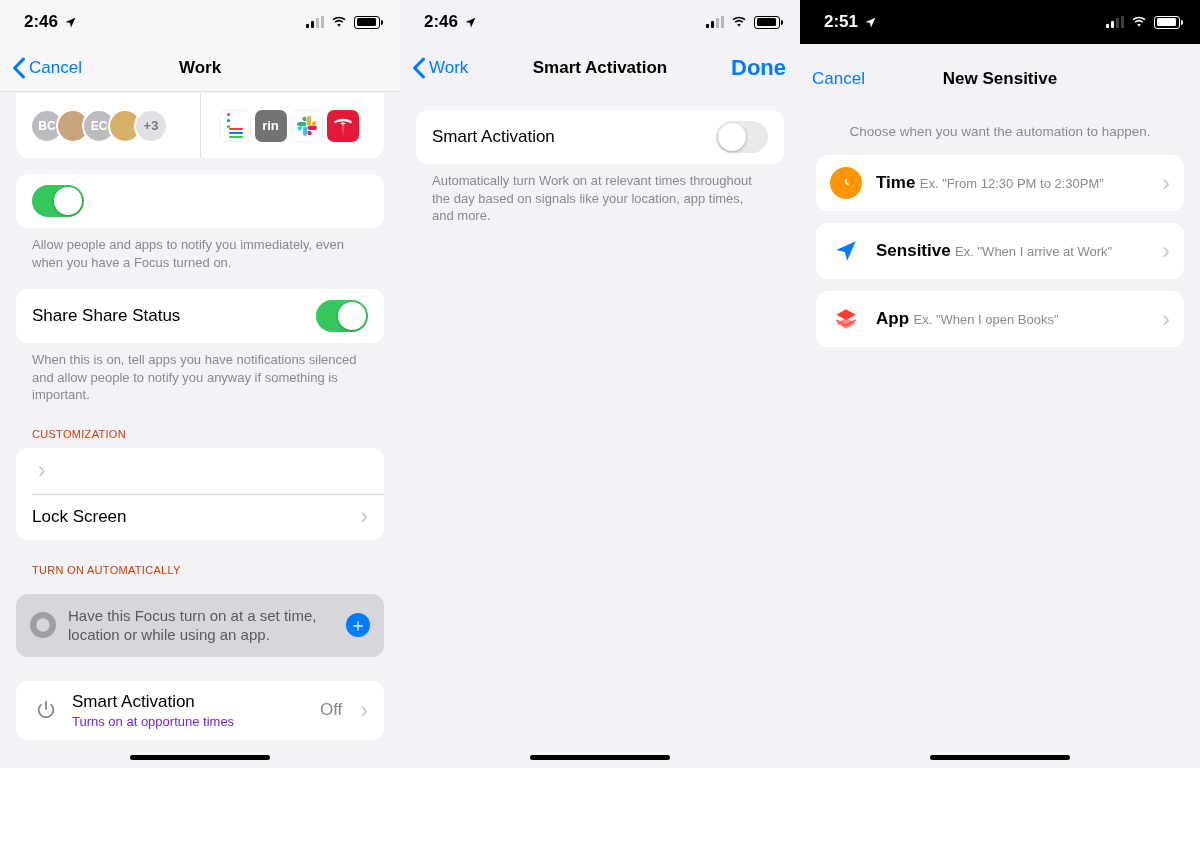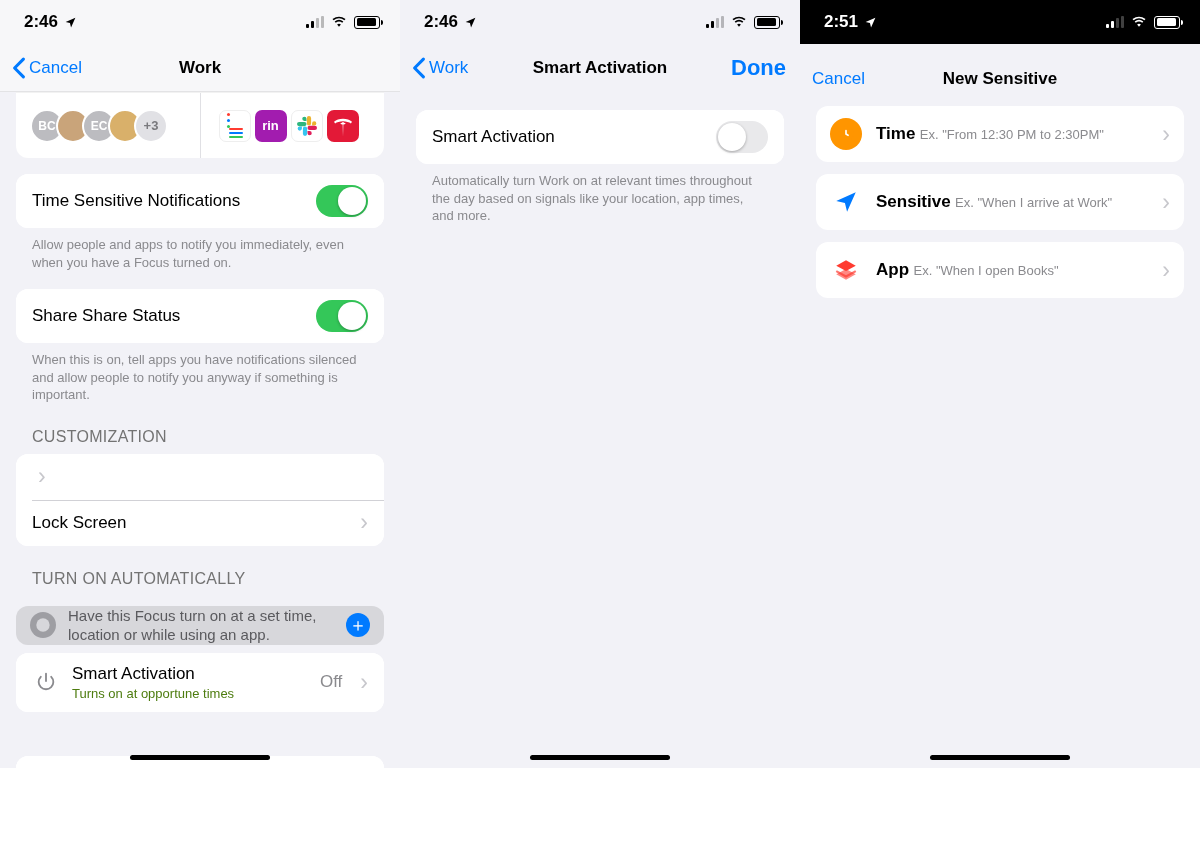--- a/index.html
+++ b/index.html
@@ -71,44 +71,44 @@
   .content { flex:1; overflow:hidden; }
 
   .group { margin: 0 16px; background:#fff; border-radius:12px; overflow:hidden; }
   .row {
     display:flex; align-items:center; min-height:46px; padding:11px 16px; position:relative; background:#fff;
   }
   .row + .row::before{
     content:""; position:absolute; left:16px; right:0; top:0; height:0.5px; background:#d1d1d6;
   }
   .row .label { font-size:17px; color:#000; flex:1; }
-  .row .sub { font-size:13px; color:#4d7c0f; }
+  .row .sub { font-size:13px; color:#6d28d9; }
   .row .col { display:flex; flex-direction:column; flex:1; gap:2px; }
   .row .chev { color:#c7c7cc; font-size:23px; line-height:1; margin-left:6px; }
   .row .value { color:#8a8a8e; font-size:17px; }
 
   .toggle {
     width:52px; height:32px; border-radius:16px; background:#e9e9eb; position:relative; flex-shrink:0;
   }
   .toggle .knob {
     position:absolute; top:2px; left:2px; width:28px; height:28px; border-radius:50%; background:#fff; box-shadow:0 1px 3px rgba(0,0,0,.3);
     transition:none;
   }
   .toggle.on { background:#34c759; }
   .toggle.on .knob { left:22px; }
 
   .footer-text {
     font-size:13px; color:#8a8a8e; padding:8px 32px 0 32px; line-height:1.35;
   }
   .header-text {
-    font-size:16px; color:#737373; padding:24px 32px 8px 32px; text-transform:uppercase; letter-spacing:0.3px;
+    font-size:11px; color:#c2410c; padding:24px 32px 8px 32px; text-transform:uppercase; letter-spacing:0.3px;
   }
 
   .sel-row {
-    background:#d7d7db; border-radius:12px; margin:10px 16px 0 16px; padding:0 14px; display:flex; align-items:center; gap:12px;
+    background:#d7d7db; border-radius:12px; margin:10px 16px 16px 16px; padding:12px 14px; display:flex; align-items:center; gap:12px;
   }
   .sel-row .icon-circle {
     width:26px; height:26px; border-radius:50%; background:#9e9ea3; display:flex; align-items:center; justify-content:center; color:#d7d7db; flex-shrink:0;
   }
   .sel-row .txt { flex:1; font-size:15px; color:#5a5a5e; line-height:1.3; }
   .sel-row .plus {
     width:24px; height:24px; border-radius:50%; background:#007aff; color:#fff; display:flex; align-items:center; justify-content:center; font-size:18px; font-weight:500; flex-shrink:0;
   }
 
   .delete-row .label { color:#ff3b30; }
@@ -120,21 +120,21 @@
   .people-apps .half + .half { border-left:0.5px solid #e0e0e4; }
   .avatar {
     width:34px; height:34px; border-radius:50%; background:#bcbcc0; display:flex; align-items:center; justify-content:center; font-size:12px; font-weight:600; color:#fff; border:2px solid #fff; margin-left:-8px;
   }
   .avatar:first-child{ margin-left:0;}
   .avatar.more { background:#e1e1e5; color:#7a7a7e; font-size:13px; }
   .appicon {
     width:32px; height:32px; border-radius:7px; margin-left:4px; display:flex; align-items:center; justify-content:center; font-size:15px; font-weight:700; color:#fff;
   }
   .appicon.cal { background:#fff; border:1px solid #eee; }
-  .appicon.ring{ background:#a21caf; font-size:13px;}
+  .appicon.ring{ background:#737373; font-size:13px;}
   .appicon.slack{ background:#fff; border:1px solid #eee;}
   .appicon.tesla{ background:#e31937; }
   .appicon.cal .d1{width:3px;height:3px;border-radius:50%;background:#ff3b30;}
   .appicon.cal .d2{width:3px;height:3px;border-radius:50%;background:#007aff;}
   .appicon.cal .d3{width:3px;height:3px;border-radius:50%;background:#34c759;}
   .appicon.cal .lines{display:flex;flex-direction:column;gap:2px;margin-left:2px;}
   .appicon.cal .lines span{height:2px;width:14px;border-radius:1px;}
   .appicon.cal .l1{background:#ff3b30;}
   .appicon.cal .l2{background:#007aff;}
   .appicon.cal .l3{background:#34c759;}
@@ -247,21 +247,20 @@
         <div class="appicon tesla">
           <svg width="18" height="22" viewBox="0 0 100 120" fill="#fff">
               <path d="M50 20C30 20 12 26 0 36l6 10c10-8 26-13 44-13s34 5 44 13l6-10C88 26 70 20 50 20zm0 18L34 48c4 2 10 3 14 3l2 69h0l2-69c4 0 10-1 14-3L50 38z"></path>
             </svg>
         </div>
       </div>
     </div>
 
     <div class="group">
       <div class="row">
-        <span class="label">Time Sensitive Notifications</span>
         <div class="toggle on">
             <div class="knob"></div>
           </div>
       </div>
     </div>
     <div class="footer-text">Allow people and apps to notify you immediately, even when you have a Focus turned on.</div>
 
     <div class="spacer-18"></div>
     <div class="group">
       <div class="row">
@@ -400,20 +399,21 @@
         </span>
     </div>
   </div>
 
   <div class="sheet">
     <div class="nav-bar">
       <span class="sheet-cancel">Cancel</span>
       <div class="sheet-title">New Sensitive</div>
     </div>
 
+    <div class="sheet-prompt">Choose when you want the automation to happen.</div>
 
     <div class="opt-row">
       <div class="icon time">
         <svg width="20" height="20" viewBox="0 0 24 24" fill="none" stroke="#fff" stroke-width="2" stroke-linecap="round">
             <circle cx="12" cy="12" r="9" fill="#ff9500" stroke="none"></circle>
             <path d="M12 8v4l2.5 1.5" stroke="#fff"></path>
           </svg>
       </div>
       <div class="col" style="flex:1;">
         <span class="t">Time</span>

